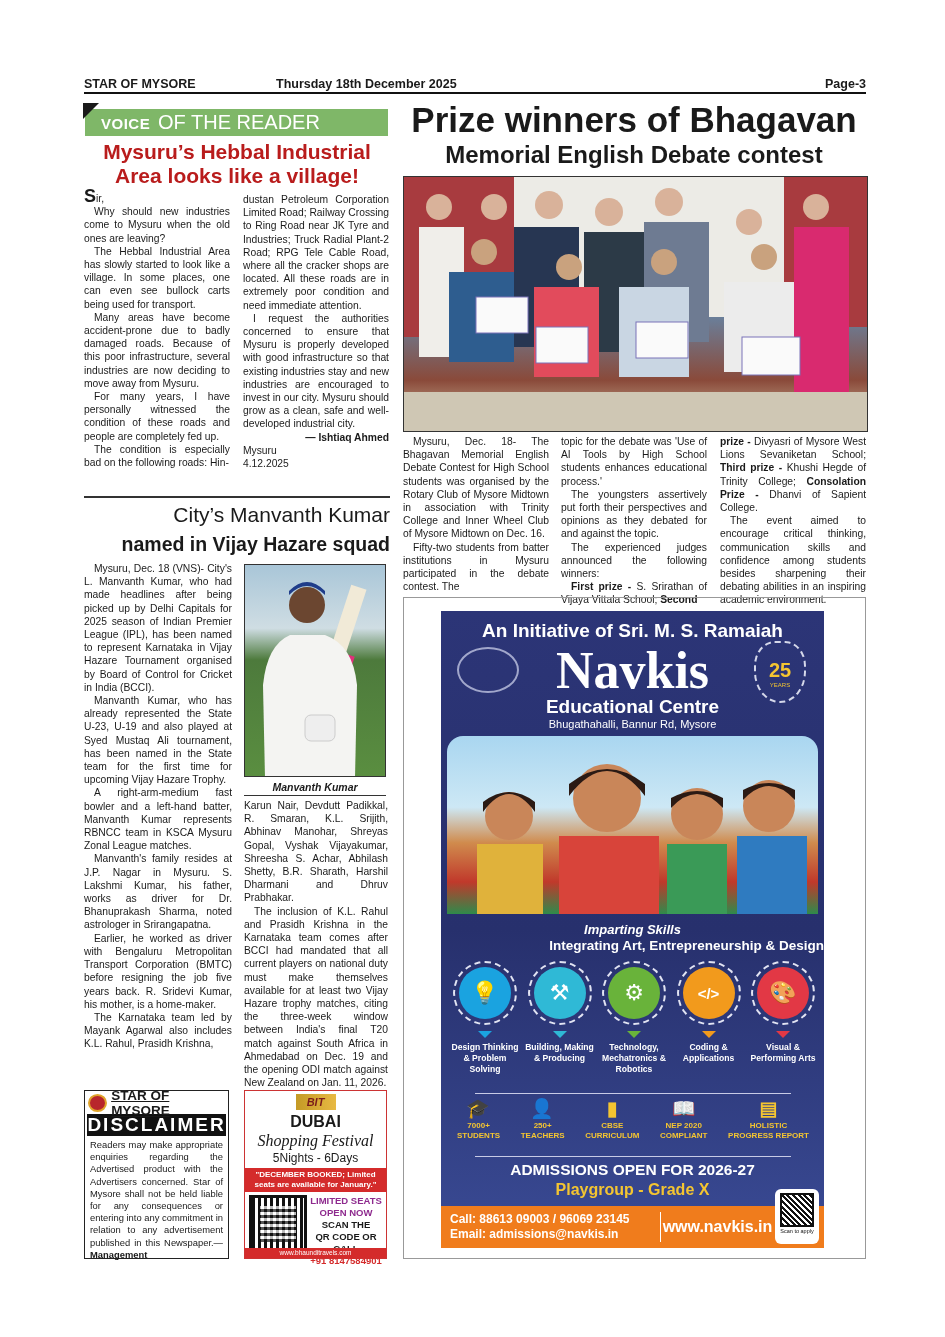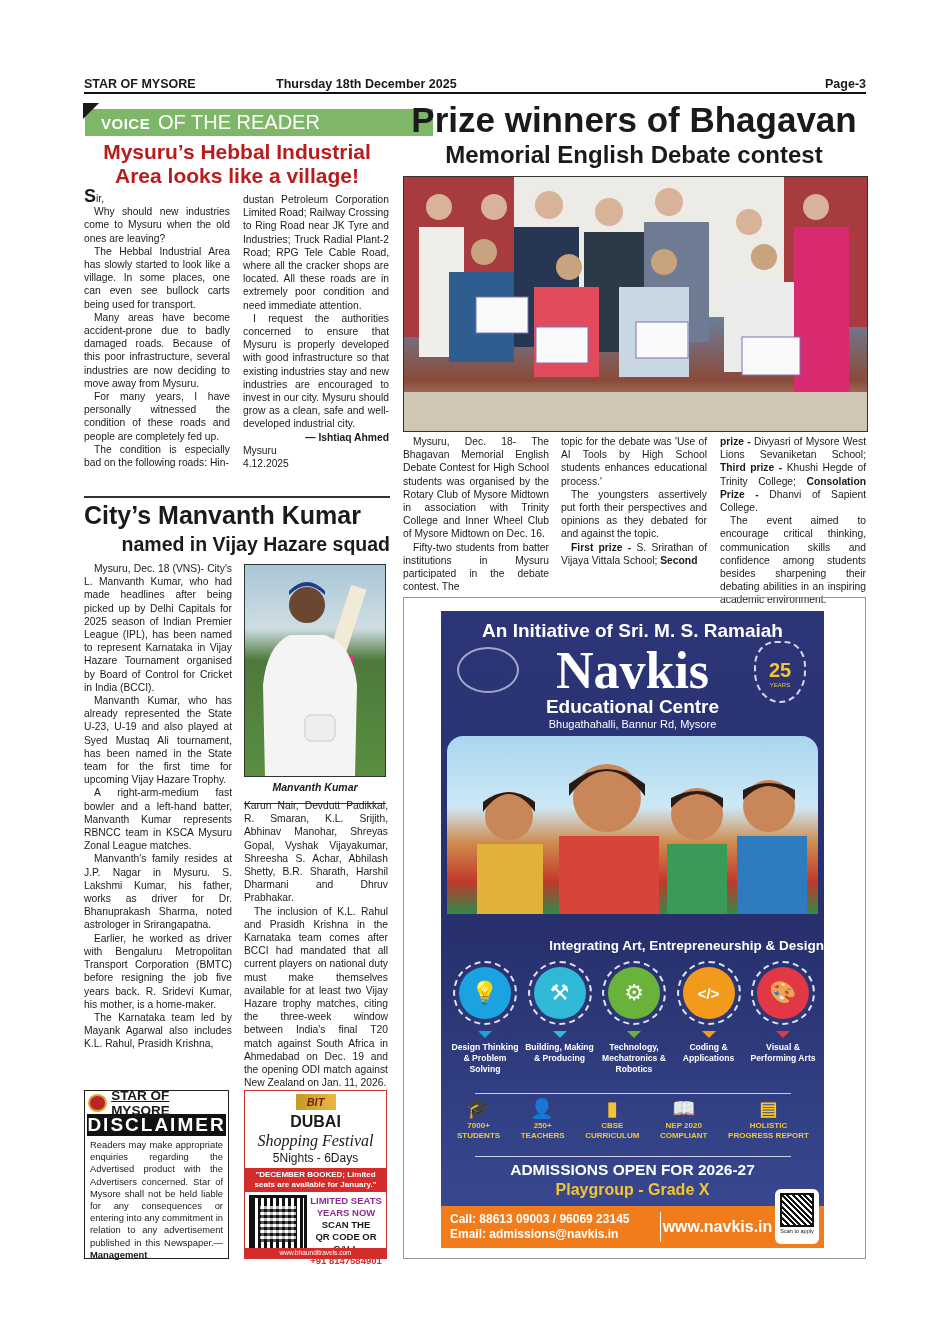--- a/index.html
+++ b/index.html
@@ -2,39 +2,39 @@
 <html><head>
 <meta charset="utf-8">
 <style>
 *{box-sizing:border-box;margin:0;padding:0}
 body{width:945px;height:1337px;background:#fff;font-family:"Liberation Sans",sans-serif;color:#1a1a1a;position:relative;overflow:hidden}
 .abs{position:absolute}
 .hdr{left:84px;top:77px;width:782px;height:17px;font-weight:bold;font-size:12.5px;border-bottom:2px solid #111}
 .hdr .l{position:absolute;left:0;top:0}
 .hdr .c{position:absolute;left:192px;top:0}
 .hdr .r{position:absolute;right:0;top:0}
-.vor{left:85px;top:109px;width:348px;height:27px;background:#7fb768;color:#fff}
+.vor{left:85px;top:109px;width:303px;height:27px;background:#7fb768;color:#fff}
 .vor .tri{position:absolute;left:-2px;top:-6px;width:0;height:0;border-top:16px solid #1a1a1a;border-right:16px solid transparent}
 .vor .v{position:absolute;left:16px;top:6px;font-weight:bold;font-size:15px;letter-spacing:.5px}
 .vor .o{position:absolute;left:73px;top:2px;font-size:20px}
 .redh{left:84px;top:140px;width:306px;text-align:center;color:#b91c1c;font-weight:bold;font-size:21px;line-height:24px}
 .col{font-size:10.3px;line-height:13.2px;text-align:justify;hyphens:auto}
 .col p{text-indent:10px}
 .col p.ni{text-indent:0}
 .dropcap{font-weight:bold;font-size:18px}
 .sig{text-align:right;font-weight:bold}
 .rule{height:1.5px;background:#333}
-.h2a{left:84px;top:500px;width:306px;text-align:left;font-weight:bold;font-size:25px;line-height:30px}
+.h2a{left:84px;top:500px;width:306px;text-align:right;font-weight:normal;font-size:21px;line-height:30px}
 .h2b{left:84px;top:531px;width:306px;text-align:right;font-weight:bold;font-size:19.5px;line-height:26px}
 .h1a{left:401px;top:99px;width:466px;text-align:center;font-weight:bold;font-size:35px;line-height:42px}
 .h1b{left:401px;top:140px;width:466px;text-align:center;font-weight:bold;font-size:24px;line-height:30px}
 .photo{border:1px solid #333;overflow:hidden}
 .debate-photo{left:403px;top:176px;width:465px;height:256px;background:linear-gradient(180deg,#c7c2bd 0%,#e8e4de 35%,#6a7f9a 55%,#8a4a3a 80%,#d8c6a8 100%)}
 .cricket-photo{left:244px;top:564px;width:142px;height:213px;background:linear-gradient(180deg,#a9c6d8 0%,#cfdde3 30%,#4d7a3c 45%,#5a8e40 100%)}
-.caption{left:244px;top:781px;width:142px;text-align:center;font-weight:bold;font-style:italic;font-size:10.5px;border-bottom:1.5px solid #333;padding-bottom:10px}
+.caption{left:244px;top:781px;width:142px;text-align:center;font-weight:bold;font-style:italic;font-size:10.5px;border-bottom:1.5px solid #333;padding-bottom:2px}
 .disc{left:84px;top:1090px;width:145px;height:169px;border:1.5px solid #222}
 .disc .top{display:flex;align-items:center;padding:2px 3px;height:23px}
 .disc .logo{width:20px;height:18px;border-radius:50%;background:#b8262c;border:2px solid #e0a42b;margin-right:4px}
 .disc .title{font-weight:bold;font-size:13.5px;text-decoration:underline;font-family:"Liberation Sans",sans-serif}
 .disc .bar{background:#111;color:#fff;text-align:center;font-weight:bold;font-size:19px;letter-spacing:2px;height:22px;line-height:22px;margin:0 2px}
 .disc .txt{font-size:9.4px;line-height:12.2px;padding:3px 5px;text-align:justify}
 .dubai{left:244px;top:1090px;width:143px;height:169px;border:1.5px solid #c33;text-align:center}
 .dubai .brand{margin:3px auto 0;width:40px;height:16px;background:linear-gradient(90deg,#c49a26,#e8b943);font-weight:bold;font-size:11px;color:#7a1b1b;line-height:16px;font-style:italic}
 .dubai .d1{font-weight:bold;font-size:16px;margin-top:3px}
 .dubai .d2{font-family:"Liberation Serif",serif;font-style:italic;font-size:16px;margin-top:1px}
@@ -153,21 +153,21 @@
 <div class="abs dubai">
   <div class="brand">BIT</div>
   <div class="d1">DUBAI</div>
   <div class="d2">Shopping Festival</div>
   <div class="d3">5Nights - 6Days</div>
   <div class="red">"DECEMBER BOOKED; Limited seats are available for January."</div>
   <div class="row">
     <div class="qr"></div>
     <div class="rt">
       <div class="p">LIMITED SEATS</div>
-      <div class="p">YEARS NOW</div>
+      <div class="p">OPEN NOW</div>
       <div>SCAN THE</div>
       <div>QR CODE OR CALL</div>
       <div class="r">+91 8147584901</div>
     </div>
   </div>
   <div class="foot">www.bhaunditravels.com</div>
 </div>
 
 <div class="abs h1a">Prize winners of Bhagavan</div>
 <div class="abs h1b">Memorial English Debate contest</div>
@@ -211,20 +211,21 @@
   </svg>
 </div>
 
 <div class="abs col" style="left:403px;top:435px;width:146px">
   <p>Mysuru, Dec. 18- The Bhagavan Memorial English Debate Contest for High School students was organised by the Rotary Club of Mysore Midtown in association with Trinity College and Inner Wheel Club of Mysore Midtown on Dec. 16.</p>
   <p>Fifty-two students from batter institutions in Mysuru participated in the debate contest. The</p>
 </div>
 <div class="abs col" style="left:561px;top:435px;width:146px">
   <p class="ni">topic for the debate was 'Use of AI Tools by High School students enhances educational process.'</p>
   <p>The youngsters assertively put forth their perspectives and opinions as they debated for and against the topic.</p>
+  <p>The experienced judges announced the following winners:</p>
   <p><b>First prize -</b><span> S. Srirathan of Vijaya Vittala School;</span> <b>Second</b></p>
 </div>
 <div class="abs col" style="left:720px;top:435px;width:146px">
   <p class="ni"><b>prize -</b><span> Divyasri of Mysore West Lions Sevaniketan School;</span> <b>Third prize -</b><span> Khushi Hegde of Trinity College;</span> <b>Consolation Prize -</b><span> Dhanvi of Sapient College.</span></p>
   <p>The event aimed to encourage critical thinking, communication skills and confidence among students besides sharpening their debating abilities in an inspiring academic environment.</p>
 </div>
 
 <div class="abs" style="left:403px;top:597px;width:463px;height:662px;border:1px solid #999"></div>
 
 <div class="abs ad">
@@ -250,20 +251,21 @@
           <path d="M122 60 Q160 10 198 60 L198 48 Q160 18 122 48Z"></path>
           <path d="M224 72 Q250 44 276 72 L276 62 Q250 48 224 62Z"></path>
           <path d="M296 64 Q322 36 348 64 L348 54 Q322 40 296 54Z"></path>
         </g>
       <rect x="30" y="108" width="66" height="70" fill="#e0b23b"></rect>
       <rect x="112" y="100" width="100" height="78" fill="#d8443a"></rect>
       <rect x="220" y="108" width="60" height="70" fill="#3a9a57"></rect>
       <rect x="290" y="100" width="70" height="78" fill="#2f7bc0"></rect>
     </svg>
   </div>
+  <div class="imp1">Imparting Skills</div>
   <div class="imp2">Integrating Art, Entrepreneurship &amp; Design</div>
 
   <div class="skills">
     <div class="skill">
       <div class="circle">
           <span style="background:#1aa3e0">💡</span>
         </div>
       <div class="tri" style="border-top-color:#1aa3e0"></div>
       <div class="slabel">Design Thinking &amp; Problem Solving</div>
     </div>

